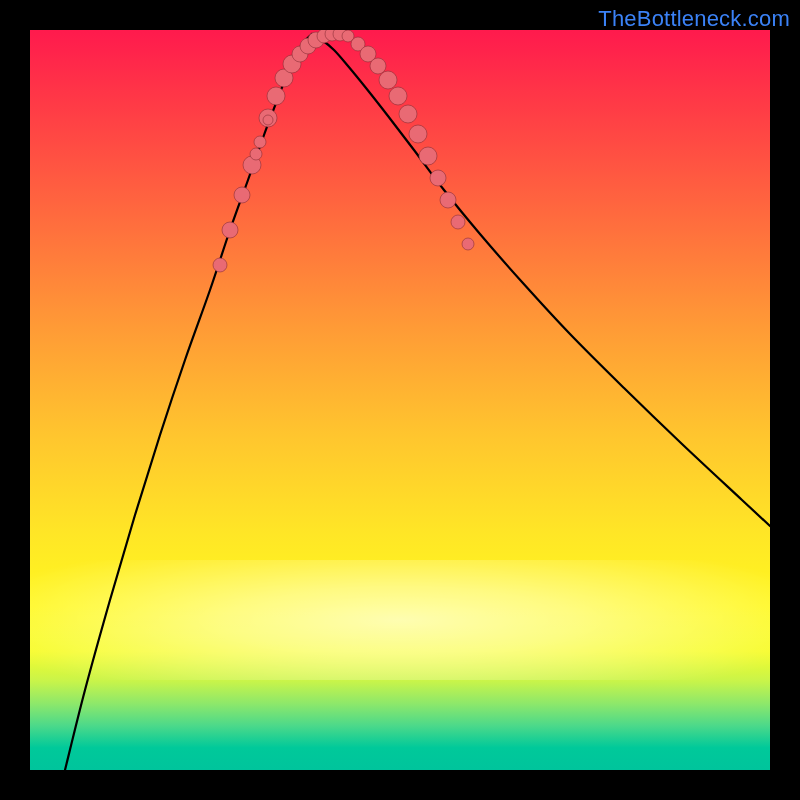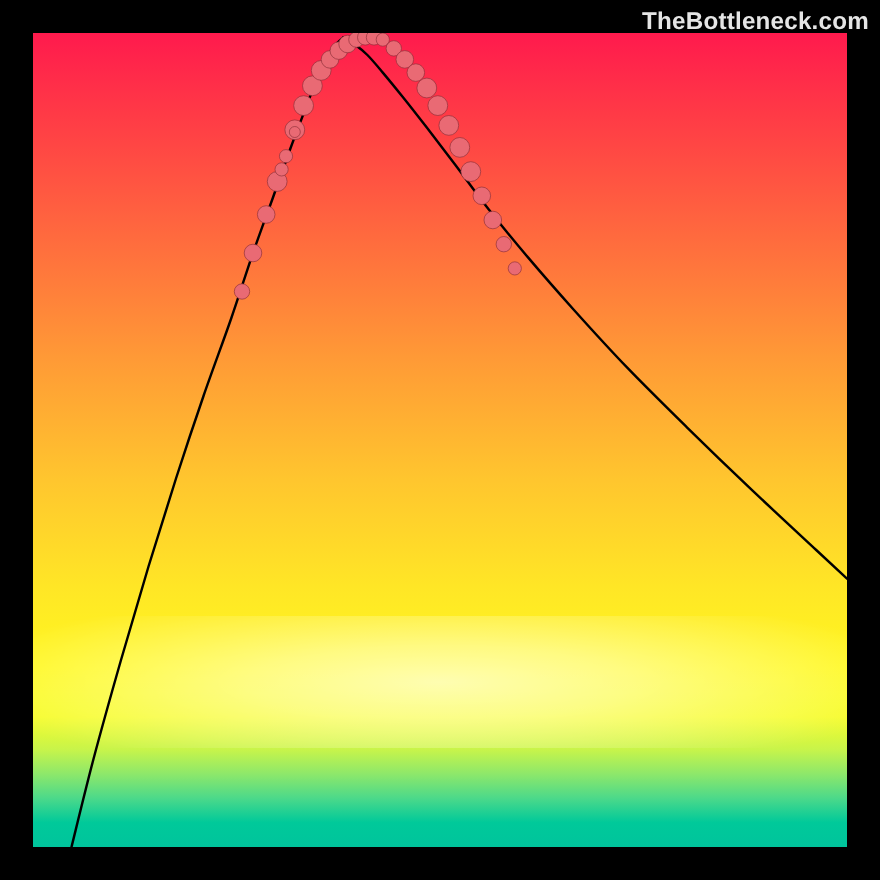--- a/index.html
+++ b/index.html
@@ -54,22 +54,22 @@
       rgba(255,255,180,0.0) 100%
     );
     mix-blend-mode: screen;
   }
   .watermark {
     position: absolute;
     top: 6px;
     right: 10px;
     font-family: Arial, Helvetica, sans-serif;
     font-size: 22px;
-    font-weight: 700;
-    color: #e5e5e5;
+    font-weight: 400;
+    color: #3b82f6;
     letter-spacing: 0.2px;
   }
   svg.curve {
     position: absolute;
     inset: 0;
   }
 </style>
 </head>
 <body>
 

